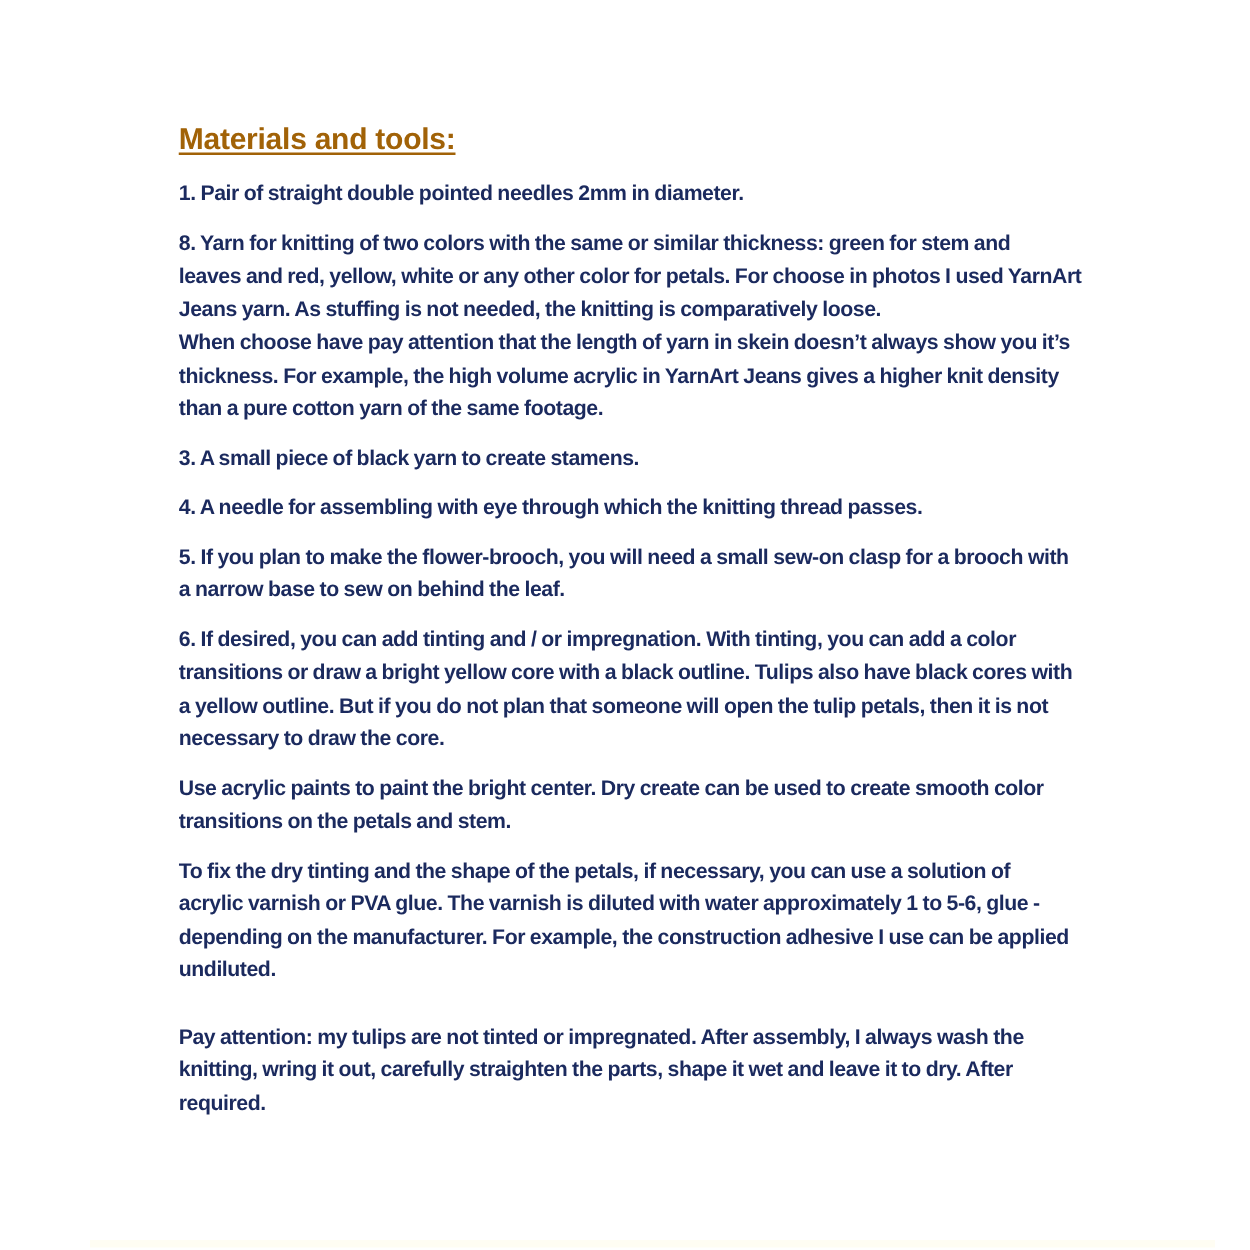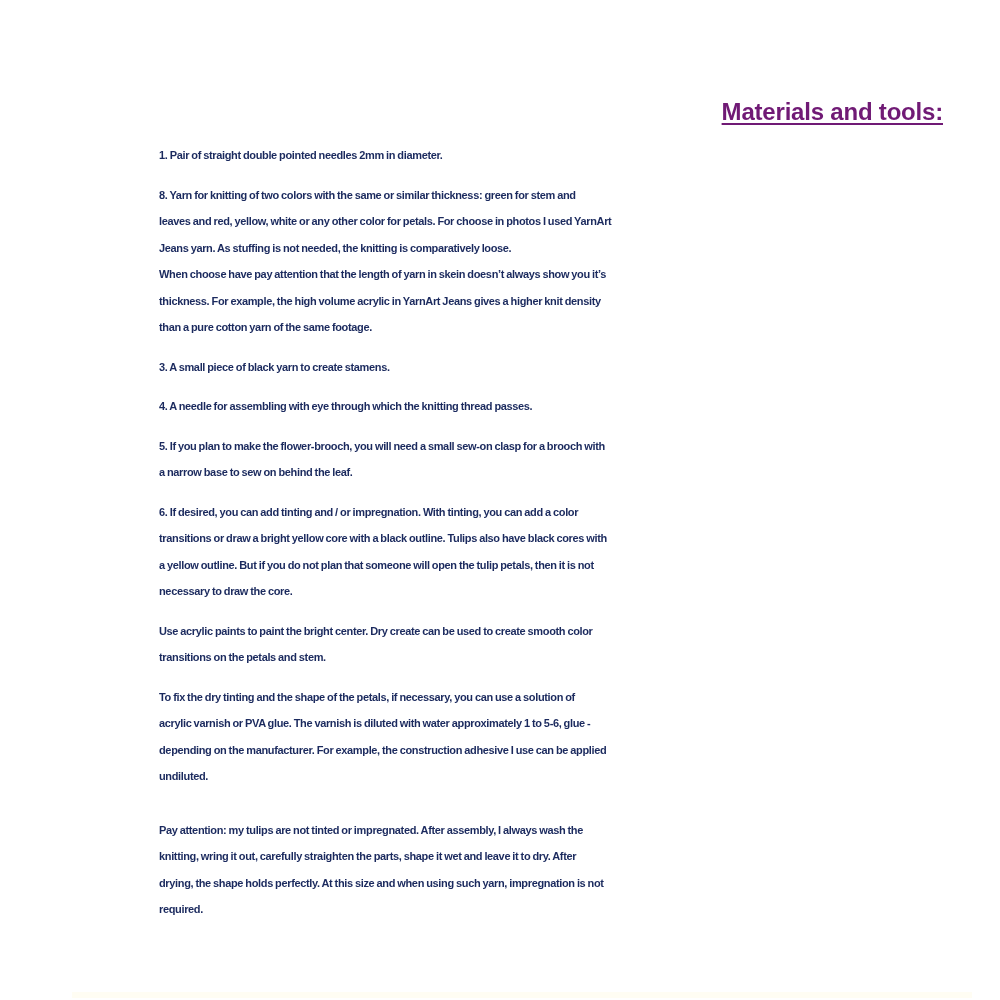--- a/index.html
+++ b/index.html
@@ -17,34 +17,33 @@
     .page {
       position: absolute;
       left: 143px;
       top: 96px;
       width: 800px;
       color: #1b2a5e;
     }
     .title {
       font-size: 24px;
       font-weight: bold;
-      color: #701a75;
+      color: #a16207;
       text-decoration: underline;
       text-decoration-thickness: 2px;
       text-underline-offset: 3px;
       margin: 0 0 14px 0;
       line-height: 32px;
       letter-spacing: -0.2px;
-      text-align: right;
     }
     .para {
-      font-size: 11px;
+      font-size: 17px;
       font-weight: bold;
       line-height: 26.5px;
-      margin: 0 0 13px 16px;
+      margin: 0 0 13px 0;
       letter-spacing: -0.35px;
       word-spacing: -0.5px;
     }
     .para.item1 { margin-bottom: 13px; }
     .para.gap-large { margin-top: 27px; }
     .line { display: block; }
     .underline-label {
       text-underline-offset: 2px;
     }
     .bottom-strip {
@@ -103,18 +102,17 @@
   <div class="para">
     <span class="line">To fix the dry tinting and the shape of the petals, if necessary, you can use a solution of</span>
     <span class="line">acrylic varnish or PVA glue. The varnish is diluted with water approximately 1 to 5-6, glue -</span>
     <span class="line">depending on the manufacturer. For example, the construction adhesive I use can be applied</span>
     <span class="line">undiluted.</span>
   </div>
 
   <div class="para gap-large">
     <span class="line"><span class="underline-label">Pay attention: </span><span>my tulips are not tinted or impregnated. After assembly, I always wash the</span></span>
     <span class="line">knitting, wring it out, carefully straighten the parts, shape it wet and leave it to dry. After</span>
-    <span class="line">drying, the shape holds perfectly. At this size and when using such yarn, impregnation is not</span>
     <span class="line">required.</span>
   </div>
 </div>
 
 <div class="bottom-strip"></div>
 
 </body></html>

